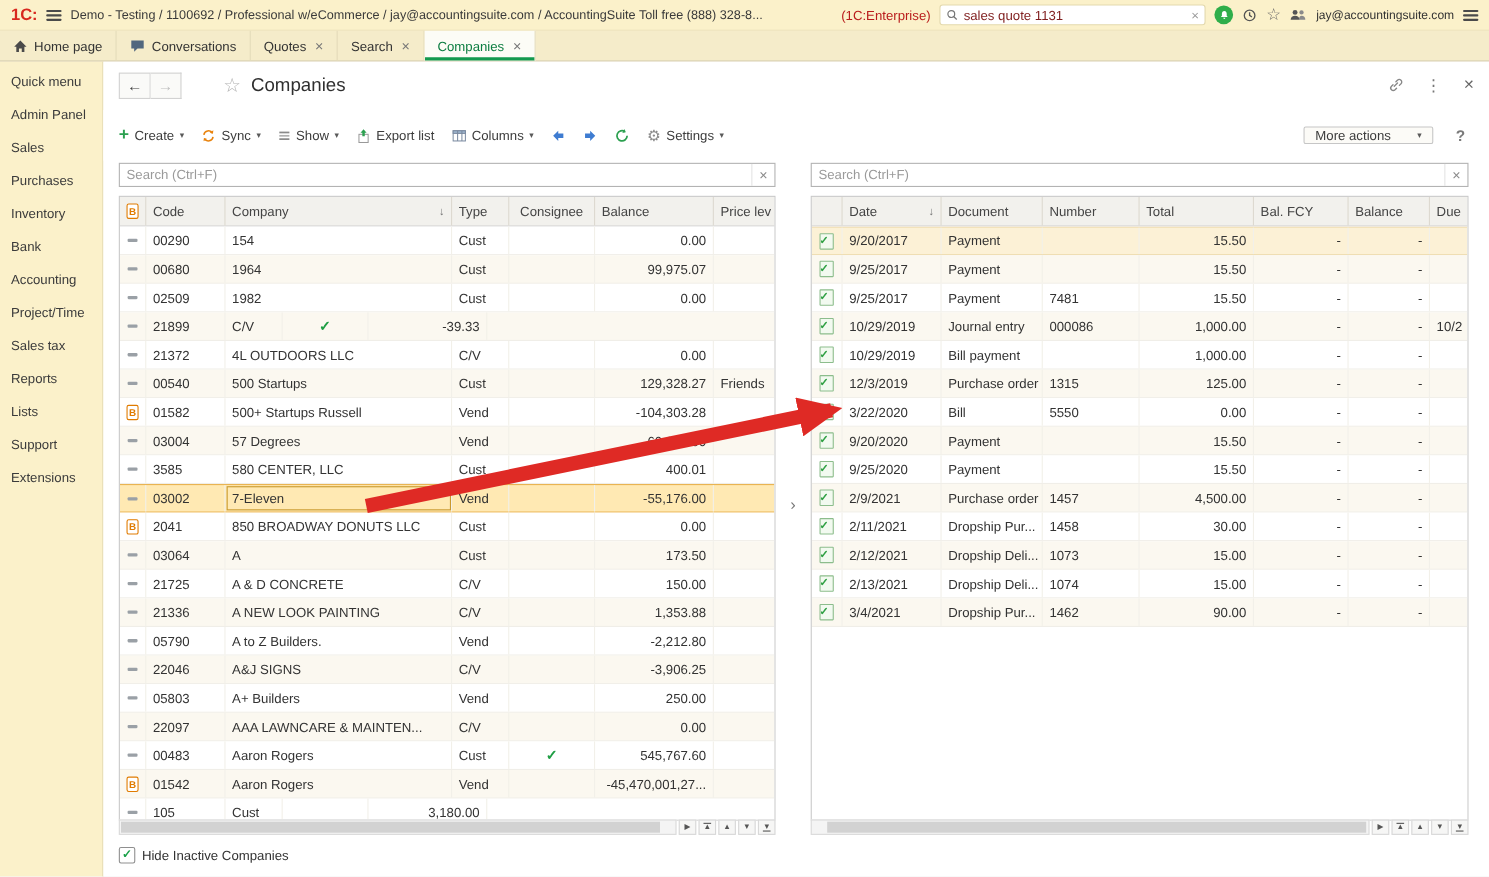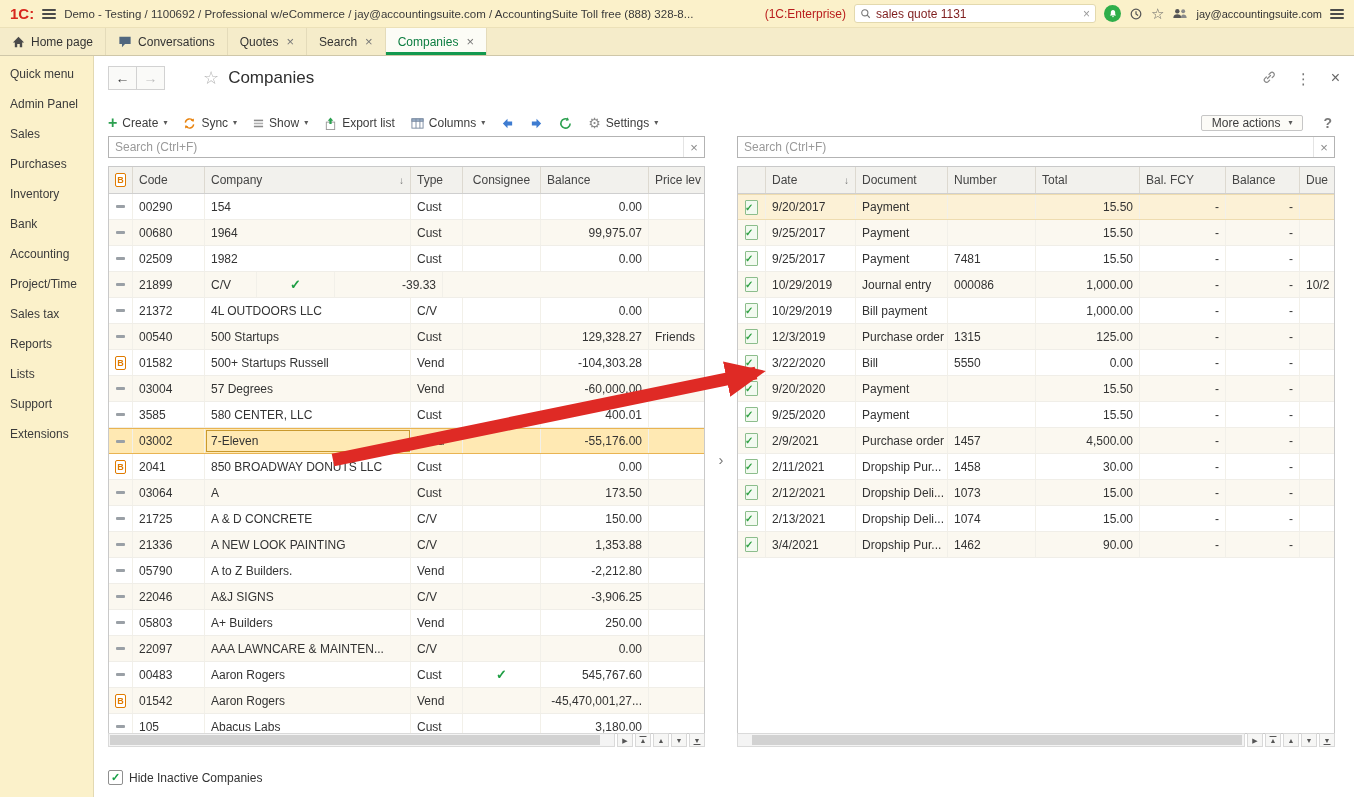--- a/index.html
+++ b/index.html
@@ -57,26 +57,26 @@
   .close-glyph{font-size:16px;line-height:1;color:#666}
 
   
   .toolbar{position:absolute;left:0;top:44px;width:100%;height:46px;display:flex;align-items:center;
            gap:16px;padding:0 22px 0 14px;box-sizing:border-box;background:#fff}
   .tbtn{display:flex;align-items:center;gap:5px;color:#3c3c3c;white-space:nowrap}
   .caret{font-size:8px;color:#5a5a5a;line-height:1}
   .plus-glyph{color:#2ca050;font-weight:bold;font-size:16px;line-height:1}
   .gear-glyph{color:#8a8a8a;font-size:14px;line-height:1}
   .ibtn{display:flex;align-items:center}
-  .more-actions{margin-left:auto;display:flex;align-items:center;gap:8px;border:1px solid #c6c6c6;
+  .more-actions{margin-left:auto;display:flex;align-items:center;gap:24px;border:1px solid #c6c6c6;
                 background:#fcfbf7;border-radius:2px;padding:0 10px;color:#3c3c3c}
   .help-glyph{color:#7a7a7a;font-weight:bold;font-size:14px;margin-left:4px}
 
   
-  .panel{position:absolute;top:80px;height:611px;box-sizing:border-box}
+  .panel{position:absolute;top:92px;height:611px;box-sizing:border-box}
   .panel-left{left:14px;width:597px}
   .panel-right{left:643px;width:598px}
 
   .search-row{display:flex;height:22px;border:1px solid #b3b3b3;background:#fff;box-sizing:border-box}
   .search-input{flex:1;min-width:0;border:none;outline:none;padding:0 6px;font:inherit;color:#333;background:transparent}
   .search-input::placeholder{color:#9a9a9a}
   .search-clear{width:20px;display:flex;align-items:center;justify-content:center;color:#8a8a8a;
                 border-left:1px solid #e4e4e4;font-size:13px}
 
   .grid{position:absolute;top:30px;left:0;right:0;height:568px;border:1px solid #c9c9c9;box-sizing:border-box;overflow:hidden}
@@ -591,21 +591,20 @@
               <span class="cell lc3">Vend</span>
               <span class="cell lc4"></span>
               <span class="cell lc5 num">-45,470,001,27...</span>
               <span class="cell lc6"></span>
             </div>
             <div class="trow">
               <span class="cell lc0">
                 <span class="dash-icon"></span>
               </span>
               <span class="cell lc1">105</span>
-              <span class="cell lc2">Abacus Labs</span>
               <span class="cell lc3">Cust</span>
               <span class="cell lc4"></span>
               <span class="cell lc5 num">3,180.00</span>
               <span class="cell lc6"></span>
             </div>
           </div>
       </div>
       <div class="hscroll">
         <div class="hs-track">
             <div class="hs-thumb"></div>

